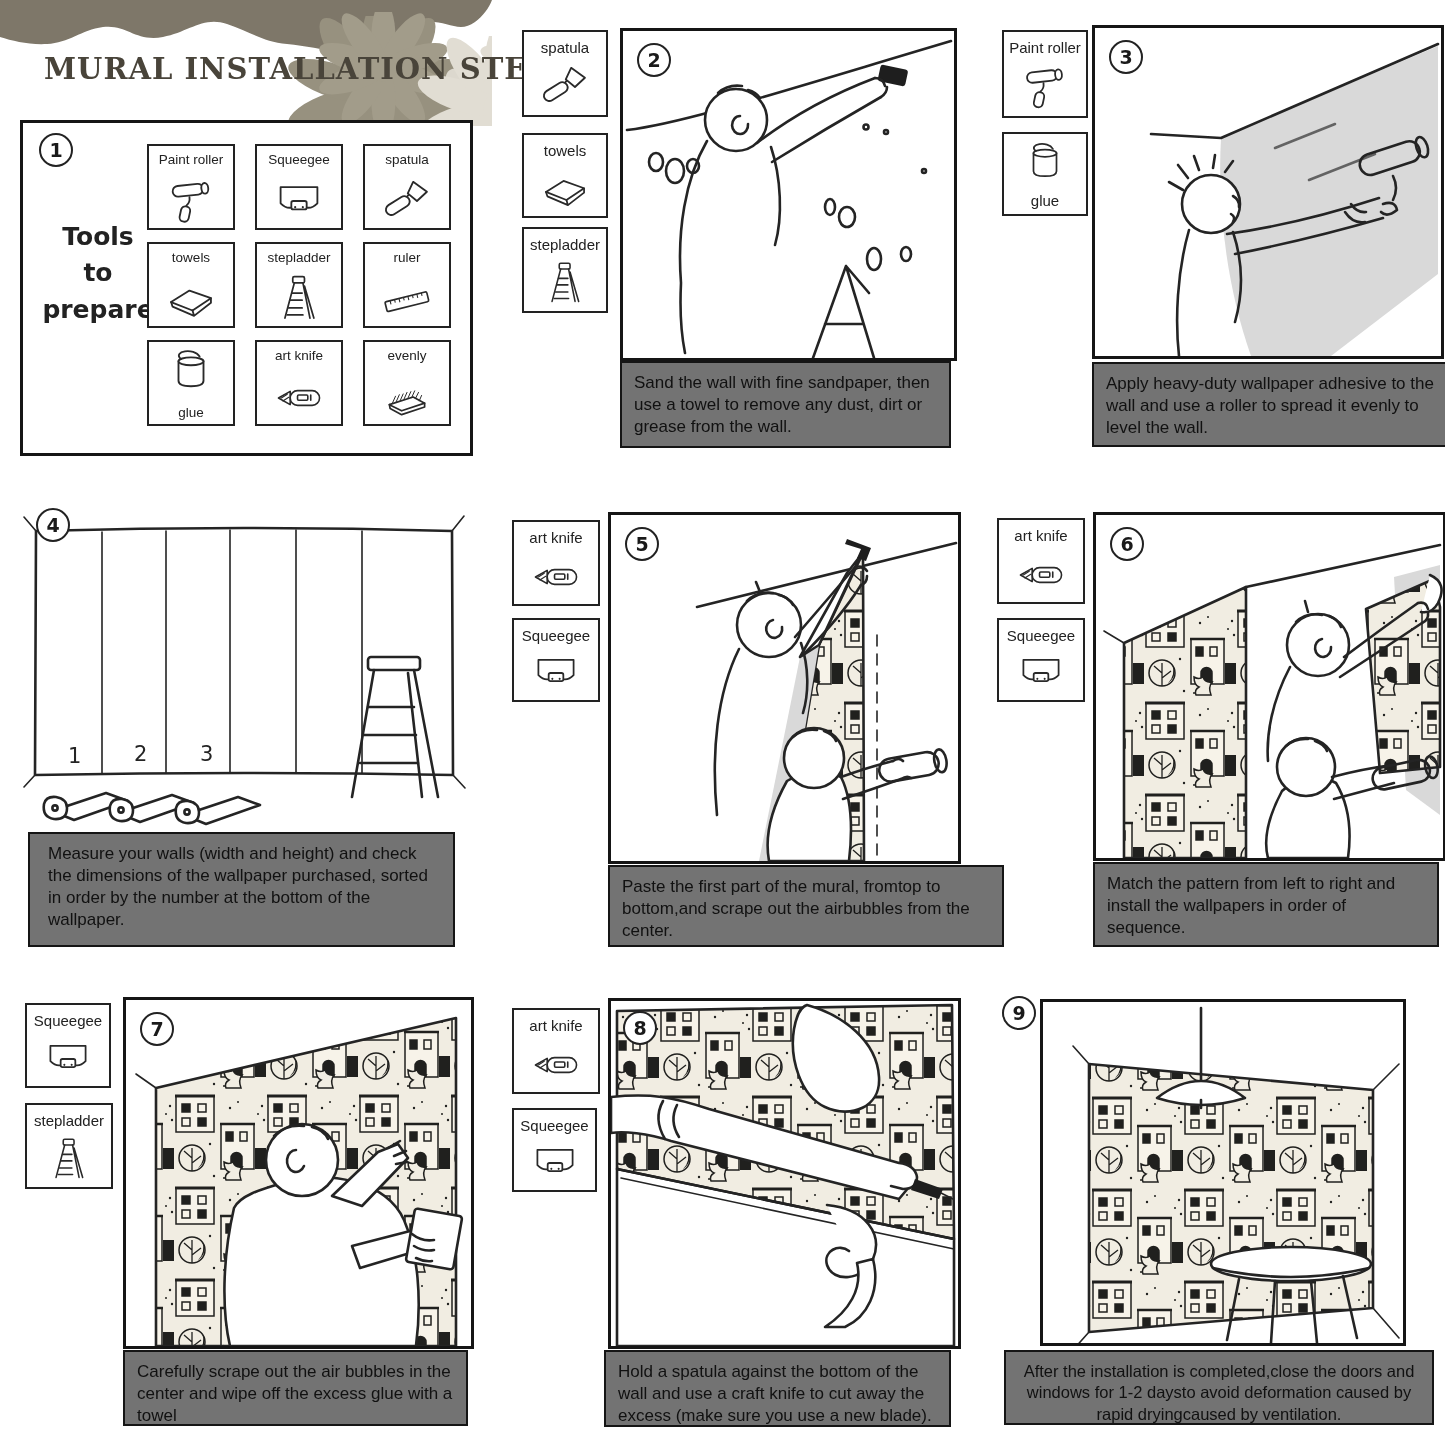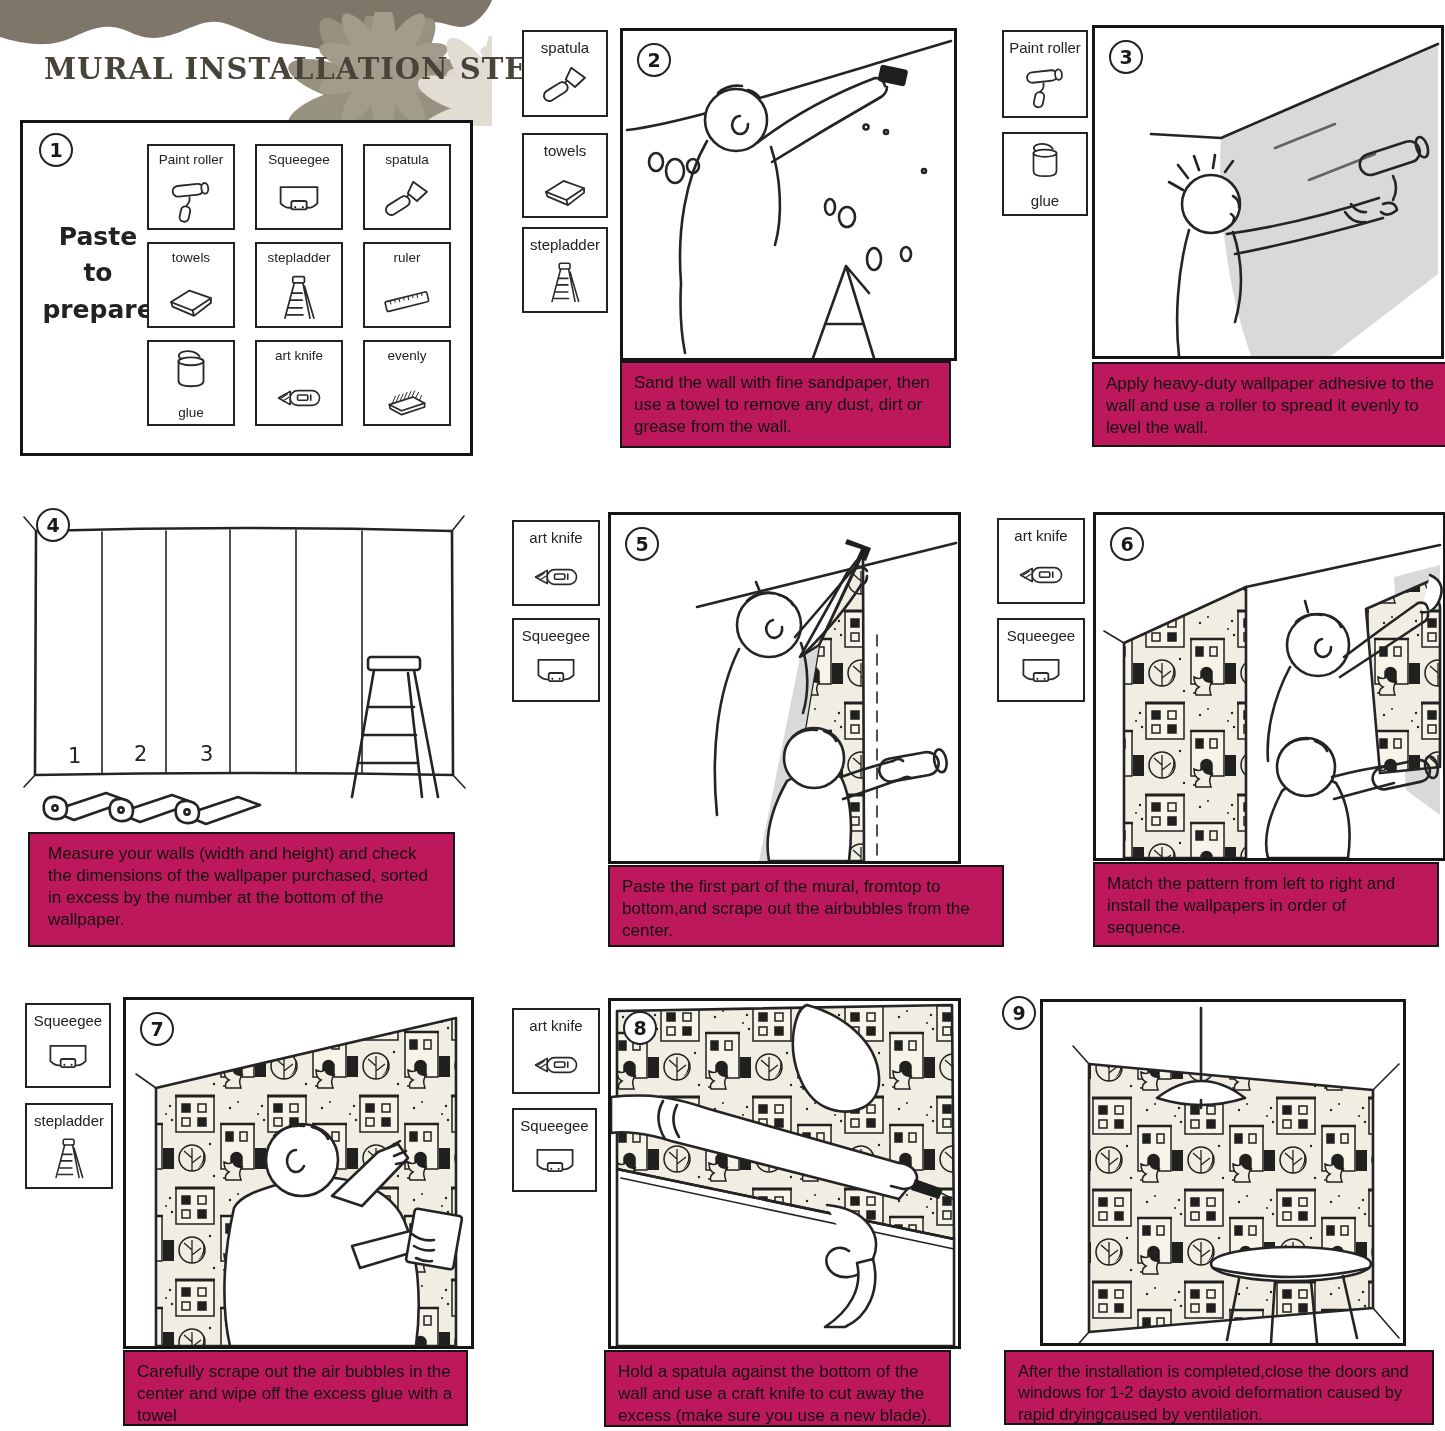--- a/index.html
+++ b/index.html
@@ -8,21 +8,21 @@
   .abs{position:absolute;}
 
   
   .header-svg{position:absolute;left:0;top:0;}
   .page-title{position:absolute;left:44px;top:52px;width:430px;
         font-family:"DejaVu Serif",serif;font-weight:700;font-size:29px;letter-spacing:1px;
         color:#49443a;white-space:nowrap;}
 
   
   .panel{position:absolute;border:3px solid #151515;background:#fff;}
-  .caption{position:absolute;border:2.5px solid #151515;background:#be185d;
+  .caption{position:absolute;border:2.5px solid #151515;background:#737373;
            font-size:17px;line-height:1.3;padding:9px 12px;color:#111;}
   .caption.small{font-size:16.5px;}
   .toolbox{position:absolute;border:2.5px solid #222;background:#fff;
            display:flex;flex-direction:column;align-items:center;justify-content:space-between;
            padding:7px 3px 5px 3px;box-sizing:border-box;}
   .toolbox.rev{flex-direction:column-reverse;}
   .tool-label{font-size:15px;font-family:Liberation Sans, sans-serif;color:#222;white-space:nowrap;}
   .num{position:absolute;width:30px;height:30px;border:2.5px solid #222;border-radius:50%;
        background:#fff;display:flex;align-items:center;justify-content:center;
        font:700 19px "DejaVu Sans",sans-serif;color:#1a1a1a;z-index:6;}
@@ -207,21 +207,21 @@
     <use href="#bloom" fill="#dcd8ce" transform="translate(106,66) scale(1.7)"></use>
     <use href="#bloom" fill="#e1ddd3" transform="translate(217,36) scale(1.15)"></use>
     <use href="#bloom" fill="#e1ddd3" transform="translate(332,16) scale(0.85)"></use>
     <use href="#dand" transform="translate(456,102) scale(1.1)"></use>
   </svg>
   <div class="page-title">MURAL INSTALLATION STEPS</div>
 
   <div class="step1-box">
     <div class="num" style="left:16px;top:10px;">1</div>
     <div class="tools-heading">
-      <div>Paste</div>
+      <div>Tools</div>
       <div>to</div>
       <div>prepare</div>
     </div>
     <div class="tools-grid">
       <div class="tool-card">
         <span class="tool-label">Paint roller</span>
         <svg width="50" height="46" viewBox="0 0 64 60">
             <use href="#i-roller"></use>
           </svg>
       </div>
@@ -382,21 +382,21 @@
         <path class="fillw" d="M154 303 Q152 316 164 318 Q177 319 177 307 Q177 298 166 296 Q156 295 154 303 Z"></path>
         <circle cx="165" cy="307" r="2.6"></circle>
       </g>
       <g>
         <rect class="fillw" x="346" y="152" width="52" height="13" rx="3"></rect>
         <path d="M352 165 L330 292 M392 165 L416 292 M386 168 L400 292"></path>
         <path d="M346 202 h46 M342 230 h52 M338 258 h58"></path>
       </g>
     </svg>
   </div>
-  <div class="caption" style="left:28px;top:832px;width:427px;height:115px;box-sizing:border-box;padding-left:18px;">Measure your walls (width and height) and check the dimensions of the wallpaper purchased, sorted in excess by the number at the bottom of the wallpaper.</div>
+  <div class="caption" style="left:28px;top:832px;width:427px;height:115px;box-sizing:border-box;padding-left:18px;">Measure your walls (width and height) and check the dimensions of the wallpaper purchased, sorted in order by the number at the bottom of the wallpaper.</div>
 
   <div class="toolbox" style="left:512px;top:520px;width:88px;height:86px;">
     <span class="tool-label">art knife</span>
     <svg width="54" height="44" viewBox="0 0 64 60">
         <use href="#i-knife"></use>
       </svg>
   </div>
   <div class="toolbox" style="left:512px;top:618px;width:88px;height:84px;">
     <span class="tool-label">Squeegee</span>
     <svg width="50" height="44" viewBox="0 0 64 60">
@@ -536,15 +536,15 @@
       <path class="mural" d="M46 62 L330 88 L330 306 L46 330 Z"></path>
       <path d="M46 62 L30 44 M330 88 L356 62 M330 306 L356 336 M46 330 L30 348" class="thin"></path>
       <path d="M158 6 V78"></path>
       <path class="fillw" d="M114 96 Q158 62 202 96 Q158 110 114 96 Z"></path>
       <path d="M158 98 v8"></path>
       <ellipse class="fillw" cx="248" cy="262" rx="80" ry="17"></ellipse>
       <path d="M170 266 Q248 284 326 266"></path>
       <path d="M196 277 L184 338 M300 274 L314 336 M232 279 L228 341 M268 279 L274 341"></path>
     </svg>
   </div>
-  <div class="caption small" style="left:1004px;top:1350px;width:430px;height:75px;box-sizing:border-box;text-align:left;">After the installation is completed,close the doors and windows for 1-2 daysto avoid deformation caused by rapid dryingcaused by ventilation.</div>
+  <div class="caption small" style="left:1004px;top:1350px;width:430px;height:75px;box-sizing:border-box;text-align:center;">After the installation is completed,close the doors and windows for 1-2 daysto avoid deformation caused by rapid dryingcaused by ventilation.</div>
 
 </div>
 
 </body></html>

